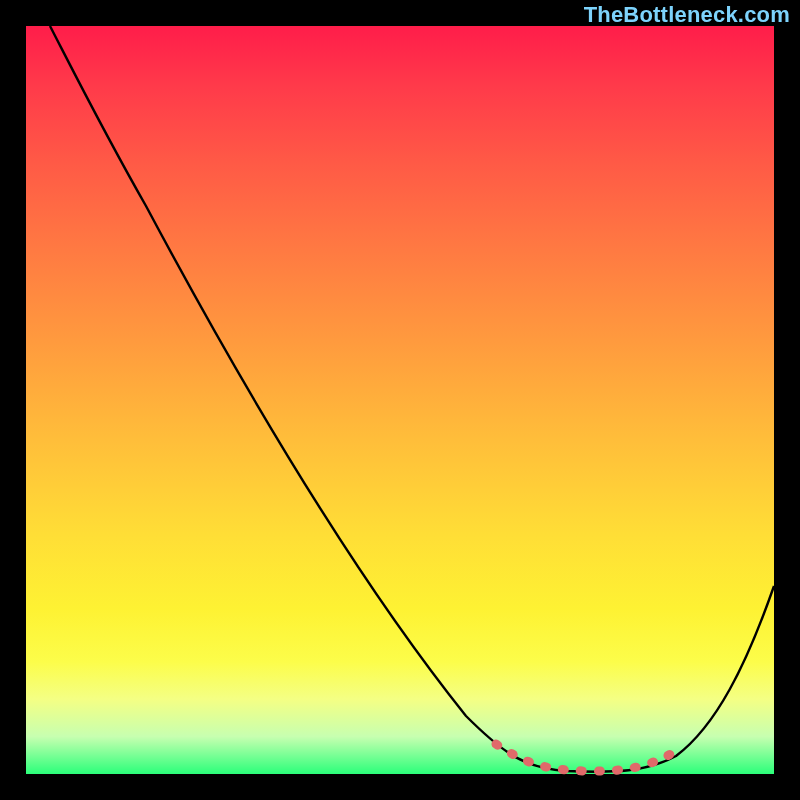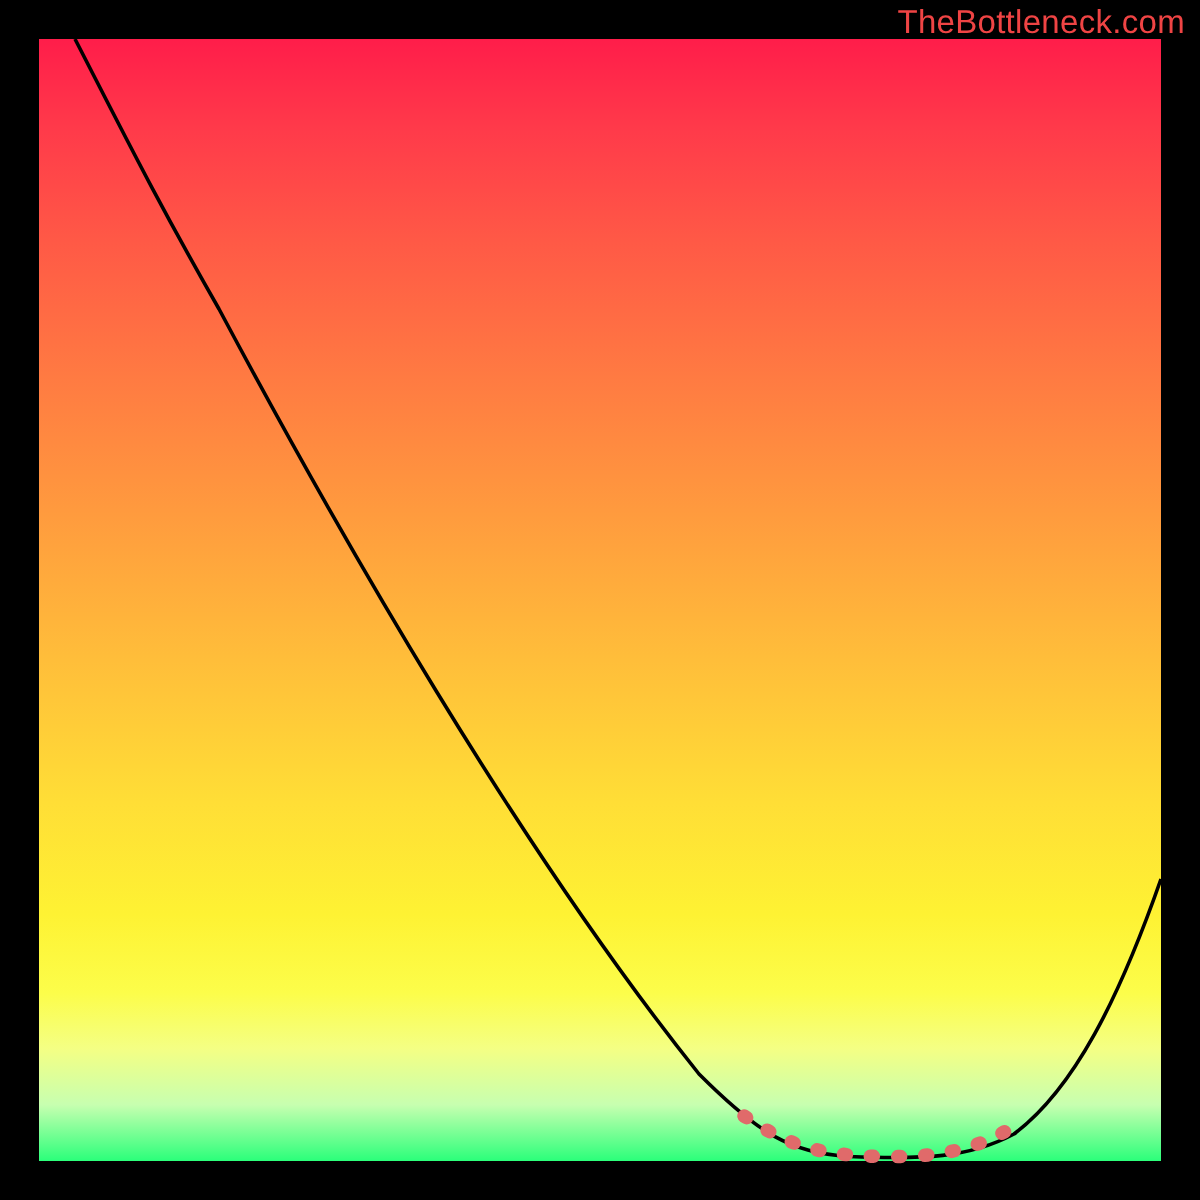--- a/index.html
+++ b/index.html
@@ -14,23 +14,23 @@
   .frame {
     position: relative;
     width: 800px;
     height: 800px;
     background: #000;
   }
   .watermark {
     position: absolute;
     top: 2px;
     right: 10px;
-    color: #ef4444;
+    color: #7dd3fc;
     font-size: 22px;
-    font-weight: 400;
+    font-weight: 700;
     letter-spacing: 0.2px;
     z-index: 10;
   }
   .plot-area {
     position: absolute;
     left: 26px;
     top: 26px;
     width: 748px;
     height: 748px;
   }

